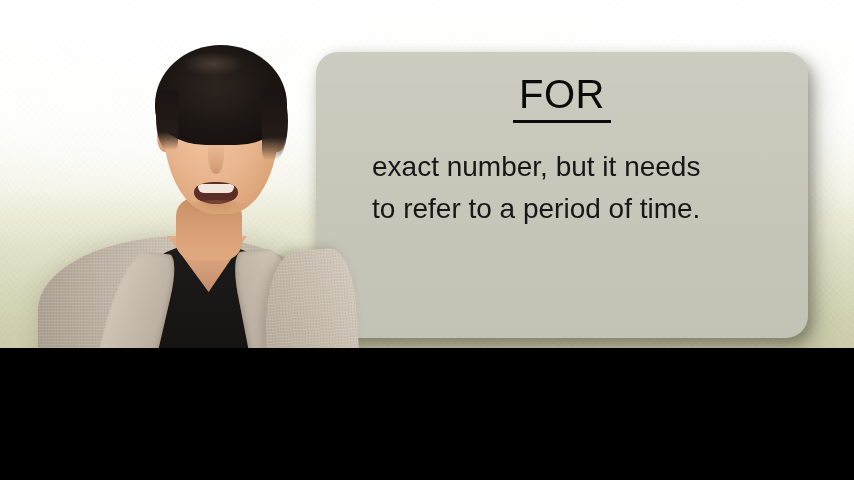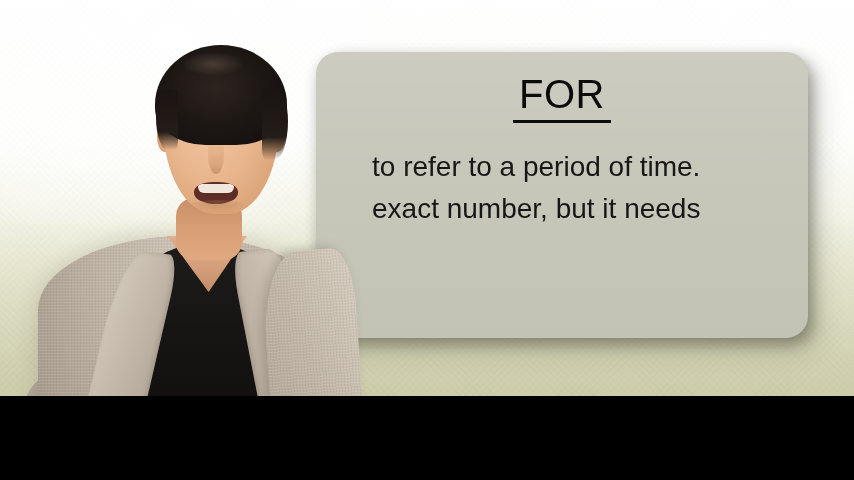--- a/index.html
+++ b/index.html
@@ -7,21 +7,21 @@
     padding: 0;
     background: #000;
   }
   body {
     font-family: "Liberation Sans", sans-serif;
   }
 
   #screen {
     position: relative;
     width: 854px;
-    height: 396px;
+    height: 348px;
     overflow: hidden;
     background: #f6f6f1;
   }
 
   
   .backdrop {
     position: absolute;
     inset: 0;
     background:
       linear-gradient(180deg,
@@ -383,22 +383,22 @@
     <div class="backdrop-warm"></div>
     <div class="backdrop-tex"></div>
   </div>
 
   <div class="panel">
     <div class="panel-inner"></div>
     <div class="panel-title">
       <span>FOR</span>
     </div>
     <div class="panel-body">
+      <div class="line">exact number, but it needs</div>
       <div class="line">to refer to a period of time.</div>
-      <div class="line">exact number, but it needs</div>
     </div>
   </div>
 
   <div class="presenter">
 
     <div class="sleeve-l"></div>
     <div class="sleeve-r"></div>
 
     <div class="cardigan">
       <div class="cardigan-tex"></div>

